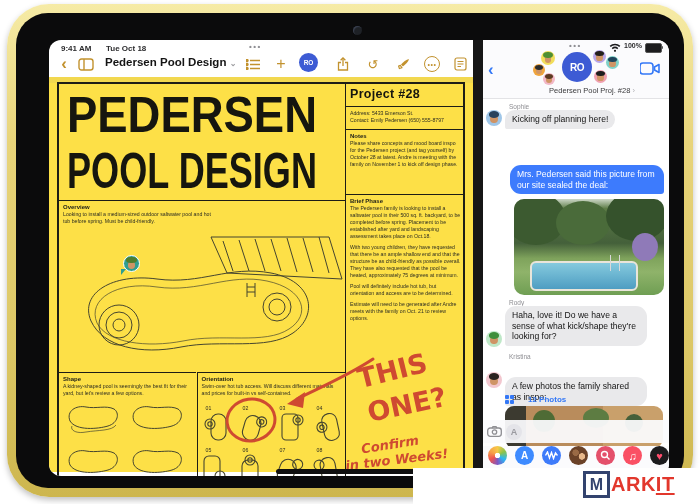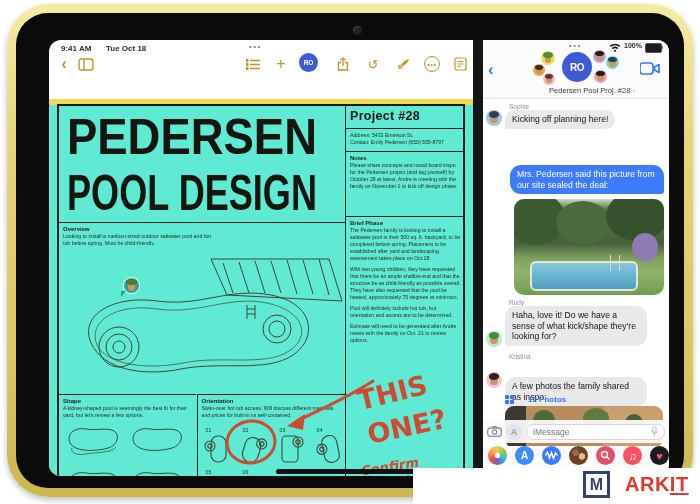--- a/index.html
+++ b/index.html
@@ -54,20 +54,24 @@
           <span class="abs status-txt" style="left:57px;top:4px">Tue Oct 18</span>
           <span class="abs dots" style="left:200px;top:2px">•••</span>
 
           <div class="tb-ic" style="left:8px;width:14px;font-size:17px;font-weight:700">‹</div>
           <div class="tb-ic" style="left:28px;width:18px">
             <svg width="16" height="13" viewBox="0 0 16 13">
                 <rect x="1" y="1" width="14" height="11" rx="2.5" fill="none" stroke="#c2922e" stroke-width="1.4"></rect>
                 <line x1="6" y1="1" x2="6" y2="12" stroke="#c2922e" stroke-width="1.4"></line>
               </svg>
           </div>
+          <div class="abs" style="left:56px;top:16px;font-size:11.5px;font-weight:700;color:#141414">
+            <span>Pedersen Pool Design</span>
+            <span style="color:#9a9a9e;font-size:8px">⌄</span>
+          </div>
           <div class="tb-ic" style="left:196px;width:16px">
             <svg width="14" height="11" viewBox="0 0 14 11">
                 <g stroke="#c2922e" stroke-width="1.4">
                   <line x1="4" y1="1.5" x2="14" y2="1.5"></line>
                   <line x1="4" y1="5.5" x2="14" y2="5.5"></line>
                   <line x1="4" y1="9.5" x2="14" y2="9.5"></line>
                   <circle cx="1" cy="1.5" r="1" fill="#c2922e"></circle>
                   <circle cx="1" cy="5.5" r="1" fill="#c2922e"></circle>
                   <circle cx="1" cy="9.5" r="1" fill="#c2922e"></circle>
                 </g>
@@ -100,21 +104,21 @@
             <svg width="13" height="14" viewBox="0 0 13 14">
                 <g fill="none" stroke="#c2922e" stroke-width="1.2">
                   <rect x="1" y="1" width="11" height="12" rx="2"></rect>
                   <line x1="3.5" y1="4.5" x2="9.5" y2="4.5"></line>
                   <line x1="3.5" y1="7" x2="9.5" y2="7"></line>
                   <line x1="3.5" y1="9.5" x2="7" y2="9.5"></line>
                 </g>
               </svg>
           </div>
 
-          <div class="abs" style="left:0;top:59px;width:424px;height:395px;background:#5eead4">
+          <div class="abs" style="left:0;top:37px;width:424px;height:395px;background:#fde047">
             <div class="abs" style="left:0;top:0;width:424px;height:6px;background:#f2d84f"></div>
 
             <div class="abs" style="left:8px;top:5px;width:408px;height:400px;border:2px solid #1d1d16;box-sizing:border-box">
 
               <div class="abs" style="left:286px;top:0;width:0;height:400px;border-left:1.5px solid #1d1d16"></div>
 
               <div class="cell" style="left:0;top:0;width:286px;height:116px">
                 <svg width="266" height="112" style="position:absolute;left:8px;top:2px">
                   <text x="0" y="46" textLength="250" lengthAdjust="spacingAndGlyphs" font-size="50" font-weight="800" fill="#16160f" font-family="Liberation Sans, sans-serif">PEDERSEN</text>
                   <text x="0" y="102" textLength="250" lengthAdjust="spacingAndGlyphs" font-size="50" font-weight="800" fill="#16160f" font-family="Liberation Sans, sans-serif">POOL DESIGN</text>
@@ -328,27 +332,20 @@
             <div class="abs" style="left:120px;top:8px;width:18px;height:18px;border-radius:50%;background:#46603a"></div>
           </div>
 
           <div class="abs" style="left:0;top:380px;width:186px;height:23px;background:rgba(251,251,253,.94);display:flex;align-items:center;padding:0 4px;box-sizing:border-box;gap:4px">
             <svg width="15" height="11" viewBox="0 0 15 11">
               <rect x="0.7" y="2" width="13.6" height="8.3" rx="2.5" fill="none" stroke="#8e8e93" stroke-width="1.3"></rect>
               <path d="M5 2 6 .7h3L10 2" fill="none" stroke="#8e8e93" stroke-width="1.3"></path>
               <circle cx="7.5" cy="6" r="2.2" fill="none" stroke="#8e8e93" stroke-width="1.3"></circle>
             </svg>
             <div style="width:16px;height:16px;border-radius:50%;background:#e4e4e9;color:#9a9aa0;font-weight:700;font-size:9px;display:flex;align-items:center;justify-content:center">A</div>
-            <div style="flex:1;height:16px;border:1px solid #d6d6db;border-radius:9px;background:#fff;display:flex;align-items:center;padding:0 6px;box-sizing:border-box">
-              <input style="flex: 1 1 0%; border: none; outline: none; font-size: 8.5px; color: rgb(58, 58, 60); background: transparent; font-family: &quot;Liberation Sans&quot;, sans-serif; padding: 0px;" placeholder="iMessage">
-              <svg width="7" height="11" viewBox="0 0 7 11">
-                <rect x="2" y="0.5" width="3" height="6" rx="1.5" fill="none" stroke="#b9b9be" stroke-width="1"></rect>
-                <path d="M.7 4.5a2.8 2.8 0 0 0 5.6 0M3.5 7.6v2.6" fill="none" stroke="#b9b9be" stroke-width="1"></path>
-              </svg>
-            </div>
           </div>
 
           <div class="abs" style="left:0;top:406px;width:186px;height:24px;background:#fbfbfd">
             <div class="app-ic" style="left:5px;background:radial-gradient(circle at center,#fff 0 2.5px,transparent 3px),conic-gradient(#f7c948,#8bc34a,#29b6f6,#7e57c2,#ef5350,#f7a048,#f7c948)"></div>
             <div class="app-ic" style="left:32px;background:#3e8bff">A</div>
             <div class="app-ic" style="left:59px;background:#3e7bfa">
               <svg width="13" height="9" viewBox="0 0 13 9">
                   <polyline points="0.5,4.5 2.5,1 4.5,7 6.5,1.5 8.5,7.5 10.5,2 12.5,4.5" fill="none" stroke="#fff" stroke-width="1.4"></polyline>
                 </svg>
             </div>
@@ -365,17 +362,17 @@
         </div>
 
         <div class="home-indicator"></div>
       </div>
     </div>
   </div>
 
   <div class="wm">
     <div class="abs" style="left:170px;top:3px;display:flex;align-items:center">
       <div style="width:21px;height:21px;border:3px solid #33436e;color:#33436e;font-size:16px;font-weight:700;display:flex;align-items:center;justify-content:center">M</div>
-      <span style="font-size:20px;font-weight:700;color:#e2372c;letter-spacing:.5px;margin-left:15px">ARK</span>
+      <span style="font-size:20px;font-weight:700;color:#e2372c;letter-spacing:.5px;margin-left:1px">ARK</span>
       <span style="font-size:20px;font-weight:700;color:#e2372c;letter-spacing:.5px;text-decoration:underline;text-decoration-thickness:2px;text-underline-offset:2px">IT</span>
     </div>
   </div>
 </div>
 
 </body></html>

